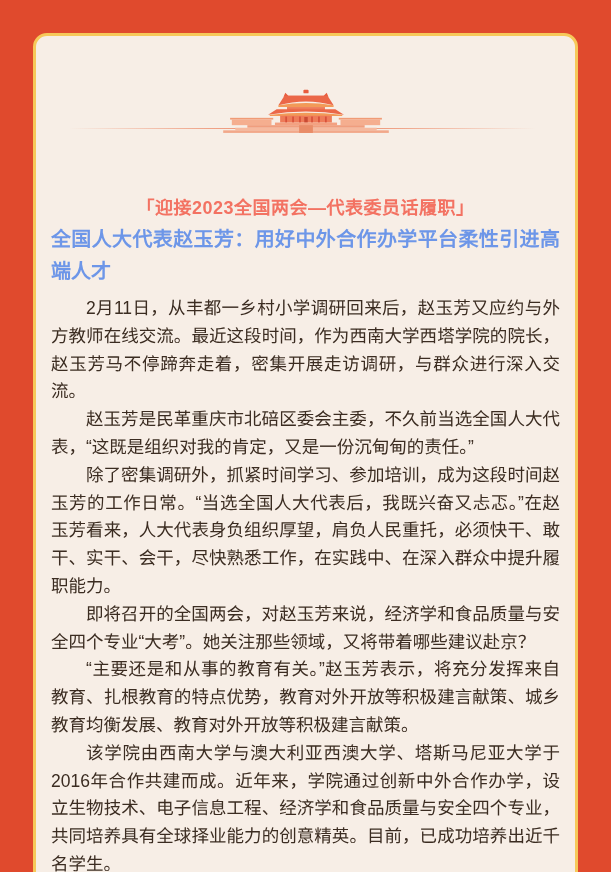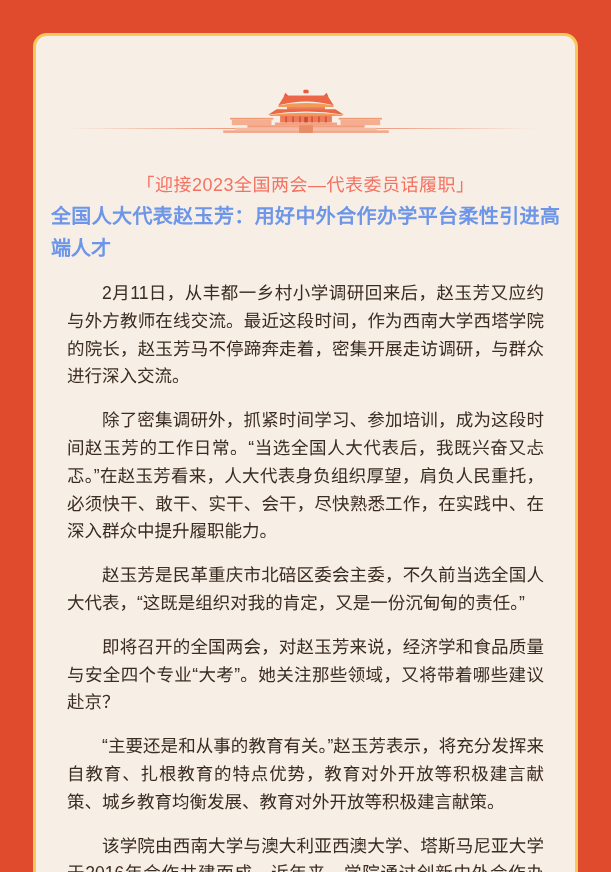--- a/index.html
+++ b/index.html
@@ -37,43 +37,43 @@
       rgba(238,150,119,.85) 30%,
       rgba(236,130,96,.95) 50%,
       rgba(238,150,119,.85) 70%,
       rgba(238,150,119,0) 100%);
   }
   .palace{
     position:absolute;left:50%;bottom:0;transform:translateX(-50%);
     width:207px;height:45px;display:block;
   }
   .kicker{
-    margin-top:41px;
+    margin-top:64px;
     text-align:center;
     color:var(--kicker-color);
-    font-size:18px;font-weight:normal;
+    font-size:18px;font-weight:bold;
     line-height:22px;
     letter-spacing:.5px;
   }
   .title{
     margin:4px 0 0;
     color:var(--title-color);
     font-size:20px;font-weight:bold;
     line-height:32px;
     text-align:justify;
   }
   .body-text{
     margin-top:8px;
     color:var(--body-color);
     font-size:17.5px;
     line-height:27.8px;
     text-align:justify;
   }
   .body-text p{
-    margin:16px;
+    margin:0;
     text-indent:2em;
   }
 </style>
 </head>
 <body>
 
 <div class="card">
 
   <div class="header-art">
     <div class="divider"></div>
@@ -117,20 +117,20 @@
       <rect x="112" y="43" width="16" height="9" fill="#E98C68"></rect>
     </svg>
   </div>
 
   <div class="kicker">「迎接2023全国两会—代表委员话履职」</div>
 
   <h1 class="title">全国人大代表赵玉芳：用好中外合作办学平台柔性引进高端人才</h1>
 
   <div class="body-text">
     <p>2月11日，从丰都一乡村小学调研回来后，赵玉芳又应约与外方教师在线交流。最近这段时间，作为西南大学西塔学院的院长，赵玉芳马不停蹄奔走着，密集开展走访调研，与群众进行深入交流。</p>
+    <p>赵玉芳是民革重庆市北碚区委会主委，不久前当选全国人大代表，“这既是组织对我的肯定，又是一份沉甸甸的责任。”</p>
     <p>除了密集调研外，抓紧时间学习、参加培训，成为这段时间赵玉芳的工作日常。“当选全国人大代表后，我既兴奋又忐忑。”在赵玉芳看来，人大代表身负组织厚望，肩负人民重托，必须快干、敢干、实干、会干，尽快熟悉工作，在实践中、在深入群众中提升履职能力。</p>
-    <p>赵玉芳是民革重庆市北碚区委会主委，不久前当选全国人大代表，“这既是组织对我的肯定，又是一份沉甸甸的责任。”</p>
     <p>即将召开的全国两会，对赵玉芳来说，经济学和食品质量与安全四个专业“大考”。她关注那些领域，又将带着哪些建议赴京？</p>
     <p>“主要还是和从事的教育有关。”赵玉芳表示，将充分发挥来自教育、扎根教育的特点优势，教育对外开放等积极建言献策、城乡教育均衡发展、教育对外开放等积极建言献策。</p>
     <p>该学院由西南大学与澳大利亚西澳大学、塔斯马尼亚大学于2016年合作共建而成。近年来，学院通过创新中外合作办学，设立生物技术、电子信息工程、经济学和食品质量与安全四个专业，共同培养具有全球择业能力的创意精英。目前，已成功培养出近千名学生。</p>
   </div>
 
 </div>
 
 </body></html>

